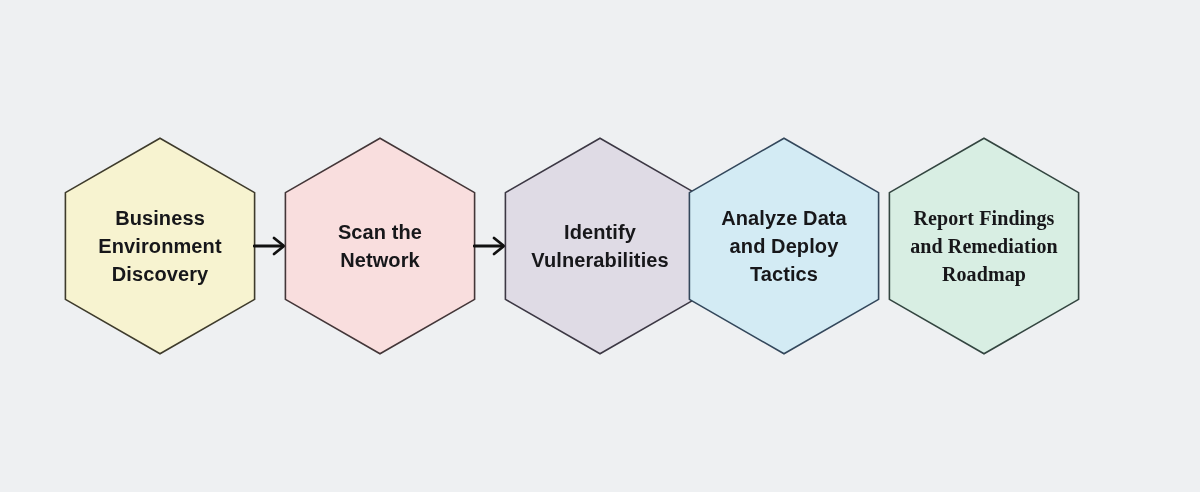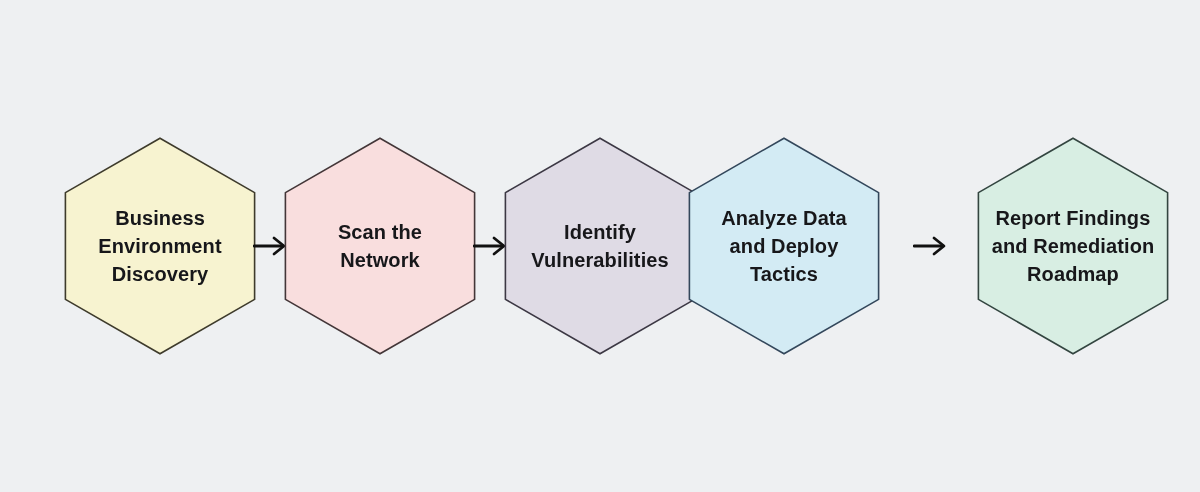--- a/index.html
+++ b/index.html
@@ -18,21 +18,21 @@
   .hex-wrap {
     position: absolute;
     top: 137px;
     width: 192px;
     height: 218px;
   }
   .hex-wrap.s0 { left: 64px; }
   .hex-wrap.s1 { left: 284px; }
   .hex-wrap.s2 { left: 504px; }
   .hex-wrap.s3 { left: 688px; }
-  .hex-wrap.s4 { left: 977px; }
+  .hex-wrap.s4 { left: 888px; font-family: Liberation Serif, serif; }
   .hex-shape {
     position: absolute;
     top: 0;
     left: 0;
     display: block;
   }
   .hex-label {
     position: absolute;
     inset: 0;
     display: flex;

